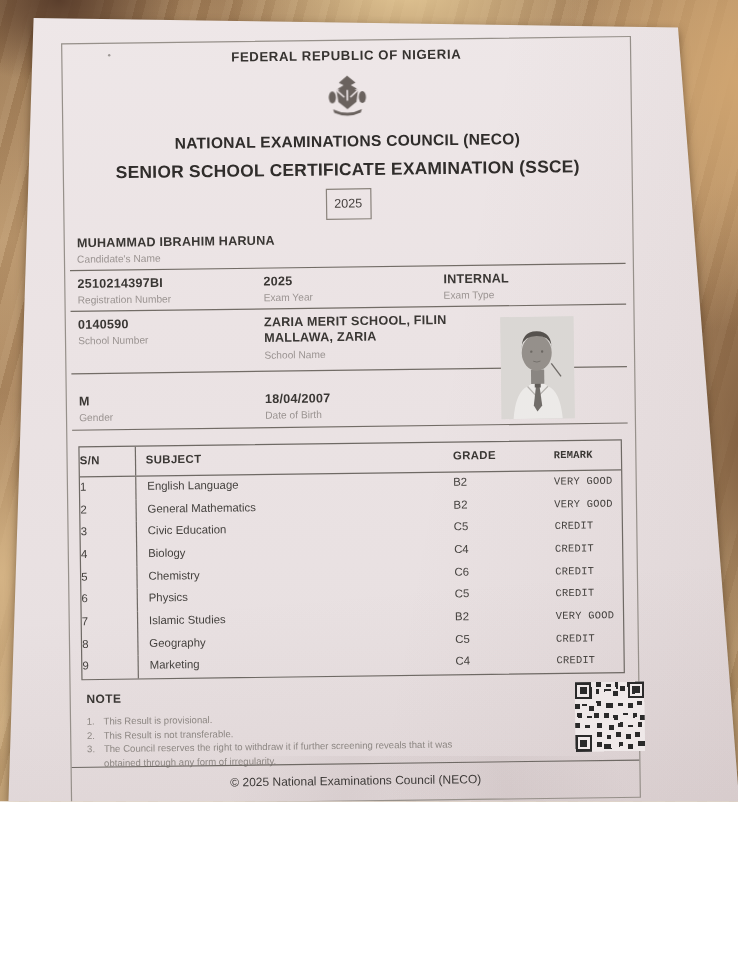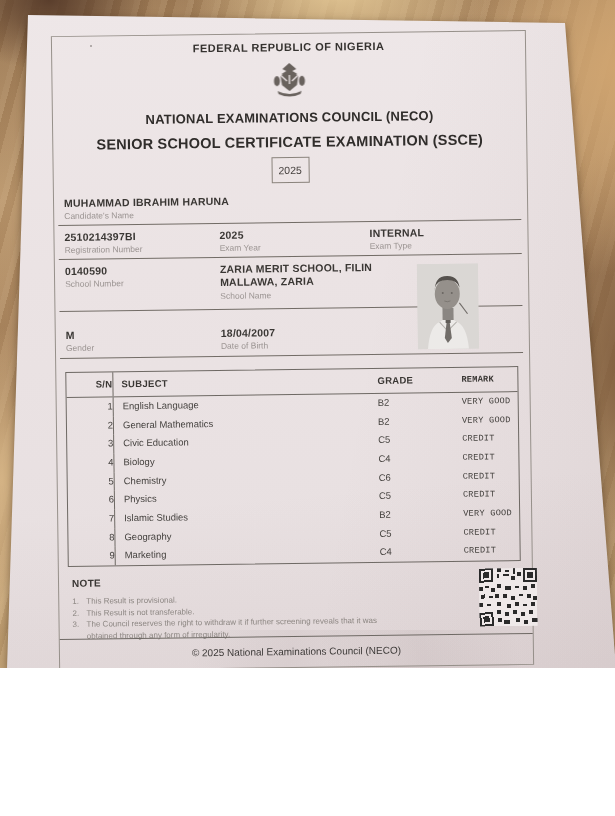--- a/index.html
+++ b/index.html
@@ -65,21 +65,21 @@
   .flab{font-size:8.5px; color:#9b9492; margin-top:2px;}
   .school-name{width:164px; line-height:13px;}
   
   .photo{position:absolute; left:362px; top:232px; width:61px; height:85px; background:#dad7d4;}
   
   .rtable{position:absolute; top:335px; left:9px; right:11px; border:1px solid #6e6964;}
   .thead,.trow{display:grid; grid-template-columns:47px 258px 88px 1fr;}
   .thead{height:24px; line-height:24px; border-bottom:1px solid #6e6964;
     font-size:9.5px; font-weight:700; color:#3a3734; letter-spacing:.3px;}
   .trow{height:18.66px; line-height:18.66px; font-size:9.5px; color:#45423f;}
-  .c-sn{text-align:right; border-right:1px solid #6e6964;}
+  .c-sn{text-align:left; border-right:1px solid #6e6964;}
   .c-subject{padding-left:9px;}
   .c-grade{padding-left:6px;}
   .c-remark{padding-left:2px; font-size:8.7px; letter-spacing:.2px;font-family:Liberation Mono, monospace;}
   .thead .c-subject{padding-left:8px;}
   
   .note{position:absolute; top:537px; left:9px; right:11px;}
   .note-title{padding:4px 0 0 4px; font-size:10px; font-weight:700; color:#3a3734; letter-spacing:.3px;}
   .note-list{margin-top:7px; padding-left:4px;}
   .note-item{display:flex; font-size:8px; line-height:11.5px; color:#8d8783;}
   .note-num{width:14px; flex:0 0 14px;}

